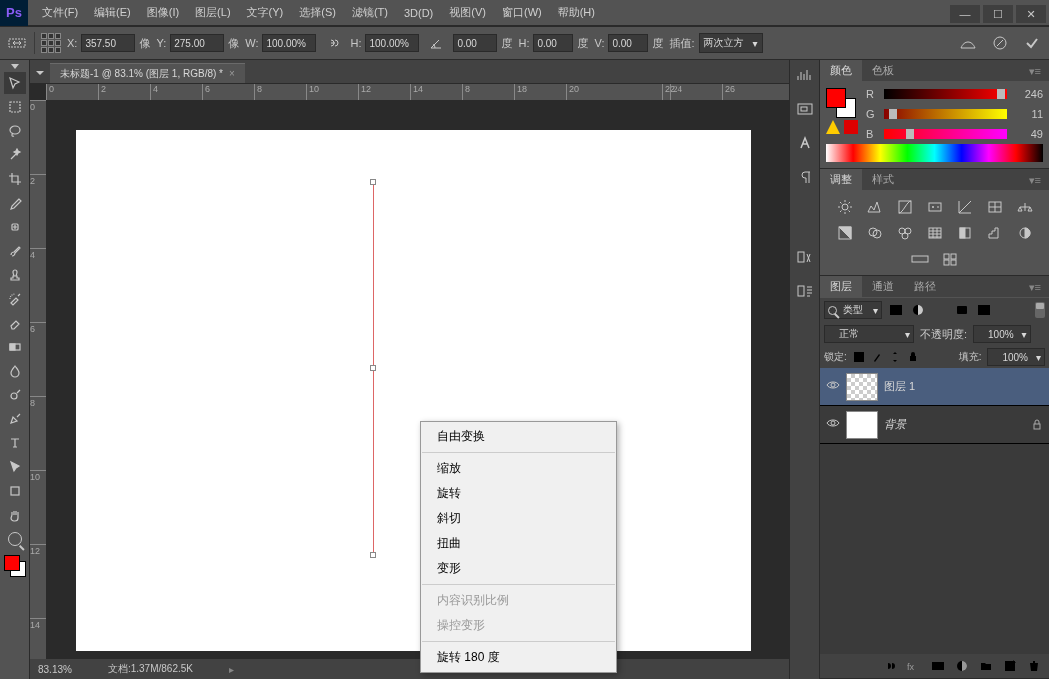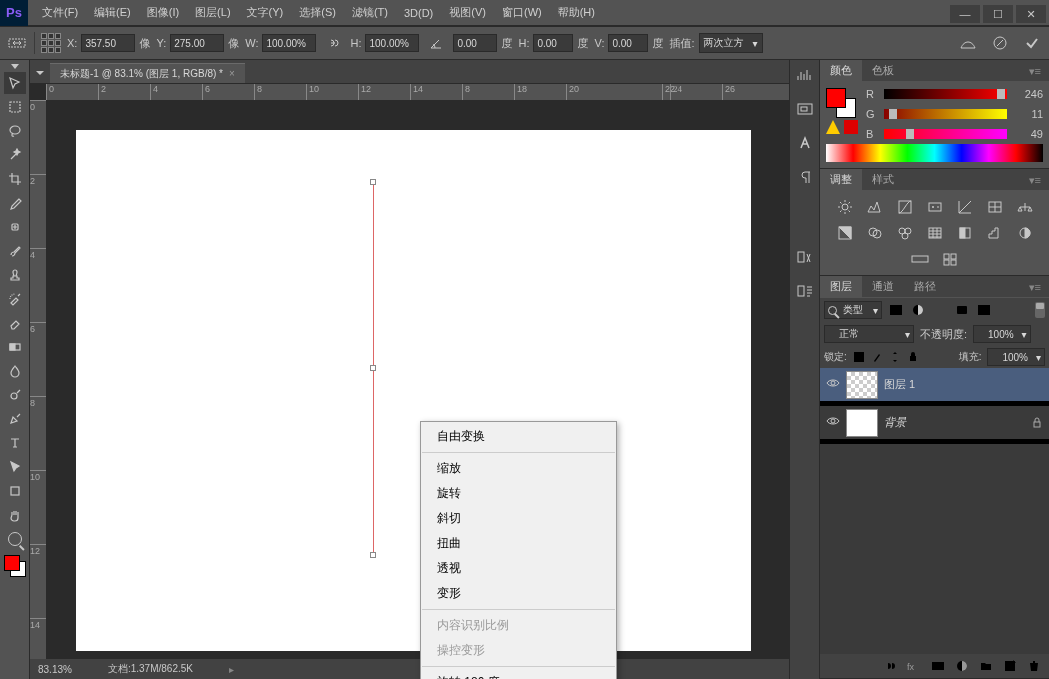--- a/index.html
+++ b/index.html
@@ -89,21 +89,21 @@
 .lf-select{height:18px;background:#3a3a3a;border:1px solid #2a2a2a;color:#d8d8d8;font-size:10px;padding:0 3px;display:flex;align-items:center;gap:6px}
 .lf-select::after{content:"▾";margin-left:4px}
 .lf-ic{width:16px;height:14px;display:flex;align-items:center;justify-content:center}
 .lf-sw{width:10px;height:16px;background:#666;border-radius:2px;margin-left:auto;position:relative}
 .lf-sw::after{content:"";position:absolute;width:8px;height:6px;background:#aaa;top:1px;left:1px;border-radius:1px}
 .layer-blend{height:24px;display:flex;align-items:center;gap:6px;padding:0 4px;background:#424242}
 .lb-select{height:18px;background:#3a3a3a;border:1px solid #2a2a2a;color:#d8d8d8;font-size:10px;padding:0 16px 0 14px;position:relative;min-width:90px;display:flex;align-items:center}
 .lb-select::after{content:"▾";position:absolute;right:3px}
 .layer-lock{height:22px;display:flex;align-items:center;gap:6px;padding:0 4px;background:#424242;font-size:10px}
 .layer-list{background:#3a3a3a;min-height:100px}
-.layer-row{height:38px;display:flex;align-items:center;gap:6px;padding:0 6px;border-bottom:5px solid #000000}
+.layer-row{height:38px;display:flex;align-items:center;gap:6px;padding:0 6px;border-bottom:1px solid #000000}
 .layer-row.sel{background:#4a5e7e}
 .eye{width:14px;height:14px}
 .eye svg{stroke:#c8c8c8;fill:none}
 .layer-thumb{width:32px;height:28px;border:1px solid #888}
 .layer-thumb.trans{background:repeating-conic-gradient(#ccc 0 25%,#fff 0 50%) 0 0/8px 8px}
 .layer-thumb.white{background:#fff}
 .layer-name{color:#d8d8d8;font-size:11px}
 .layer-name.italic{font-style:italic}
 .lock-ic{margin-left:auto}
 .layer-footer{height:24px;background:#424242;display:flex;align-items:center;gap:10px;padding:0 8px;justify-content:flex-end}
@@ -381,21 +381,20 @@
         <span class="tri">▸</span>
     </div>
 
     <div class="context-menu">
       <div class="ctx-item">自由变换</div>
       <div class="ctx-sep"></div>
       <div class="ctx-item">缩放</div>
       <div class="ctx-item">旋转</div>
       <div class="ctx-item">斜切</div>
       <div class="ctx-item">扭曲</div>
-      <div class="ctx-item">透视</div>
       <div class="ctx-item">变形</div>
       <div class="ctx-sep"></div>
       <div class="ctx-item disabled">内容识别比例</div>
       <div class="ctx-item disabled">操控变形</div>
       <div class="ctx-sep"></div>
       <div class="ctx-item">旋转 180 度</div>
 
     </div>
   </div>
 

